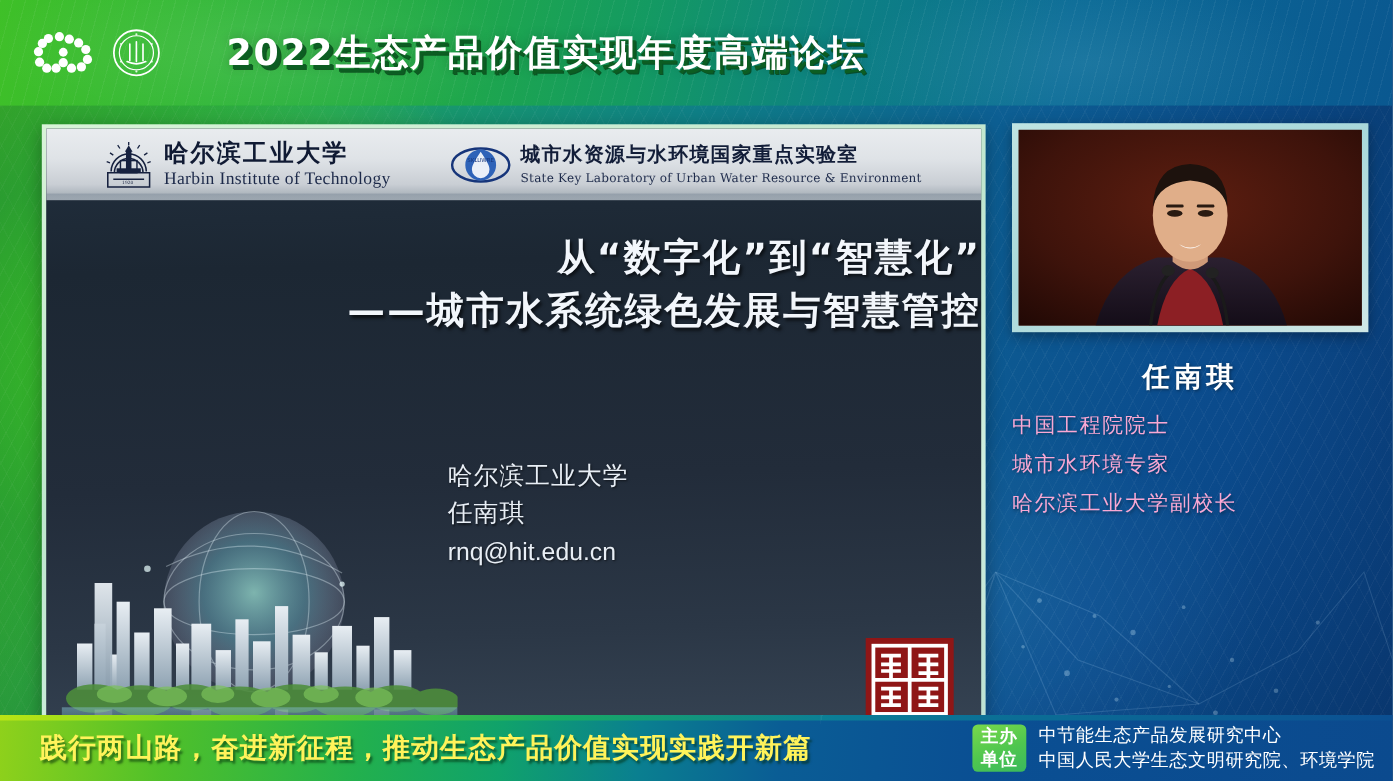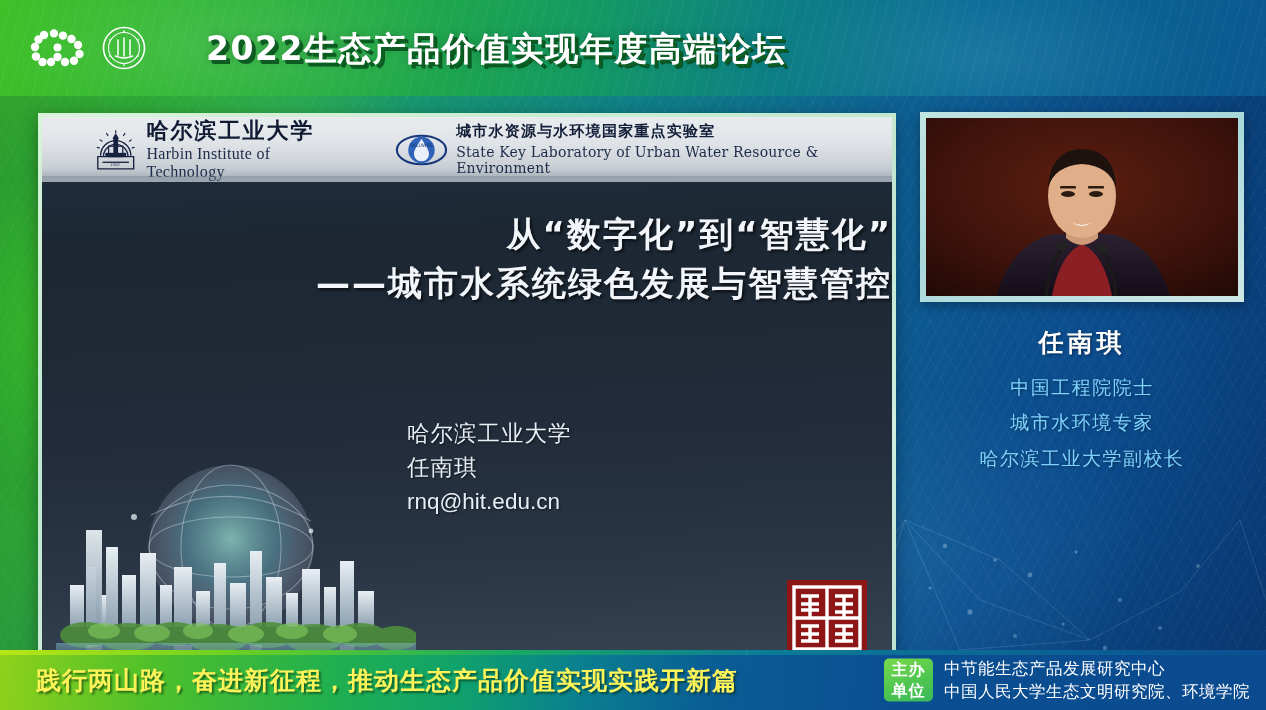--- a/index.html
+++ b/index.html
@@ -99,25 +99,25 @@
     font-size:22px; font-weight:700; color:#101a33; letter-spacing:2px; line-height:1.1;
   }
   .hit-text .en{
     font-family:Liberation Serif, serif;
     font-size:16px; color:#1d2a4a; letter-spacing:.3px; margin-top:2px;
   }
   .skl-block{ display:flex; align-items:center; gap:8px; margin-left:54px; }
   .skl-logo{ width:56px; height:40px; display:block; }
   .skl-text .cn{
     font-family:"DejaVu Serif","Liberation Serif",serif;
-    font-size:15px; font-weight:700; color:#121d38; letter-spacing:1.2px; line-height:1.15;
+    font-size:18px; font-weight:700; color:#121d38; letter-spacing:1.2px; line-height:1.15;
   }
   .skl-text .en{
     font-family:"DejaVu Serif","Liberation Serif",serif;
-    font-size:14px; color:#1d2a4a; letter-spacing:.2px; margin-top:3px;
+    font-size:11px; color:#1d2a4a; letter-spacing:.2px; margin-top:3px;
   }
 
   
   .slide-title{
     position:absolute; left:0; top:93px; width:100%;
     text-align:right; color:#f2f6fb;
     font-size:34px; font-weight:700; line-height:1.45; letter-spacing:2px;
     text-shadow:2px 2px 3px rgba(0,0,0,.65);
   }
   .slide-title .l2{ display:block;padding-left:28px; }
@@ -151,22 +151,22 @@
     box-shadow:0 3px 12px rgba(0,0,0,.35);
   }
   .video{ position:relative; width:100%; height:100%; overflow:hidden; background:#3a130c; }
 
   .speaker-name{
     position:absolute; left:920px; top:326px; width:324px; text-align:center;
     color:#ffffff; font-size:25px; font-weight:700; letter-spacing:4px;
     text-shadow:1px 1px 3px rgba(0,0,0,.45);
   }
   .speaker-roles{
-    position:absolute; left:920px; top:370px; width:324px; text-align:center;
-    color:#7dd3fc; font-size:19px; line-height:1.86; letter-spacing:1.5px;
+    position:absolute; left:920px; top:370px; width:324px; text-align:left;
+    color:#f9a8d4; font-size:19px; line-height:1.86; letter-spacing:1.5px;
     text-shadow:1px 1px 3px rgba(0,0,0,.40);
   }
 
   
   .bottom{
     position:absolute; left:0; bottom:0; width:1266px; height:60px;
     background:linear-gradient(95deg,#8fd11b 0%, #4fc02a 12%, #22b04e 26%, #10a26b 36%, #0a7f90 46%, #0a5d95 56%, #0a4f93 70%, #0b4a8e 100%);
     overflow:hidden;
     margin-top:40px;
   }

